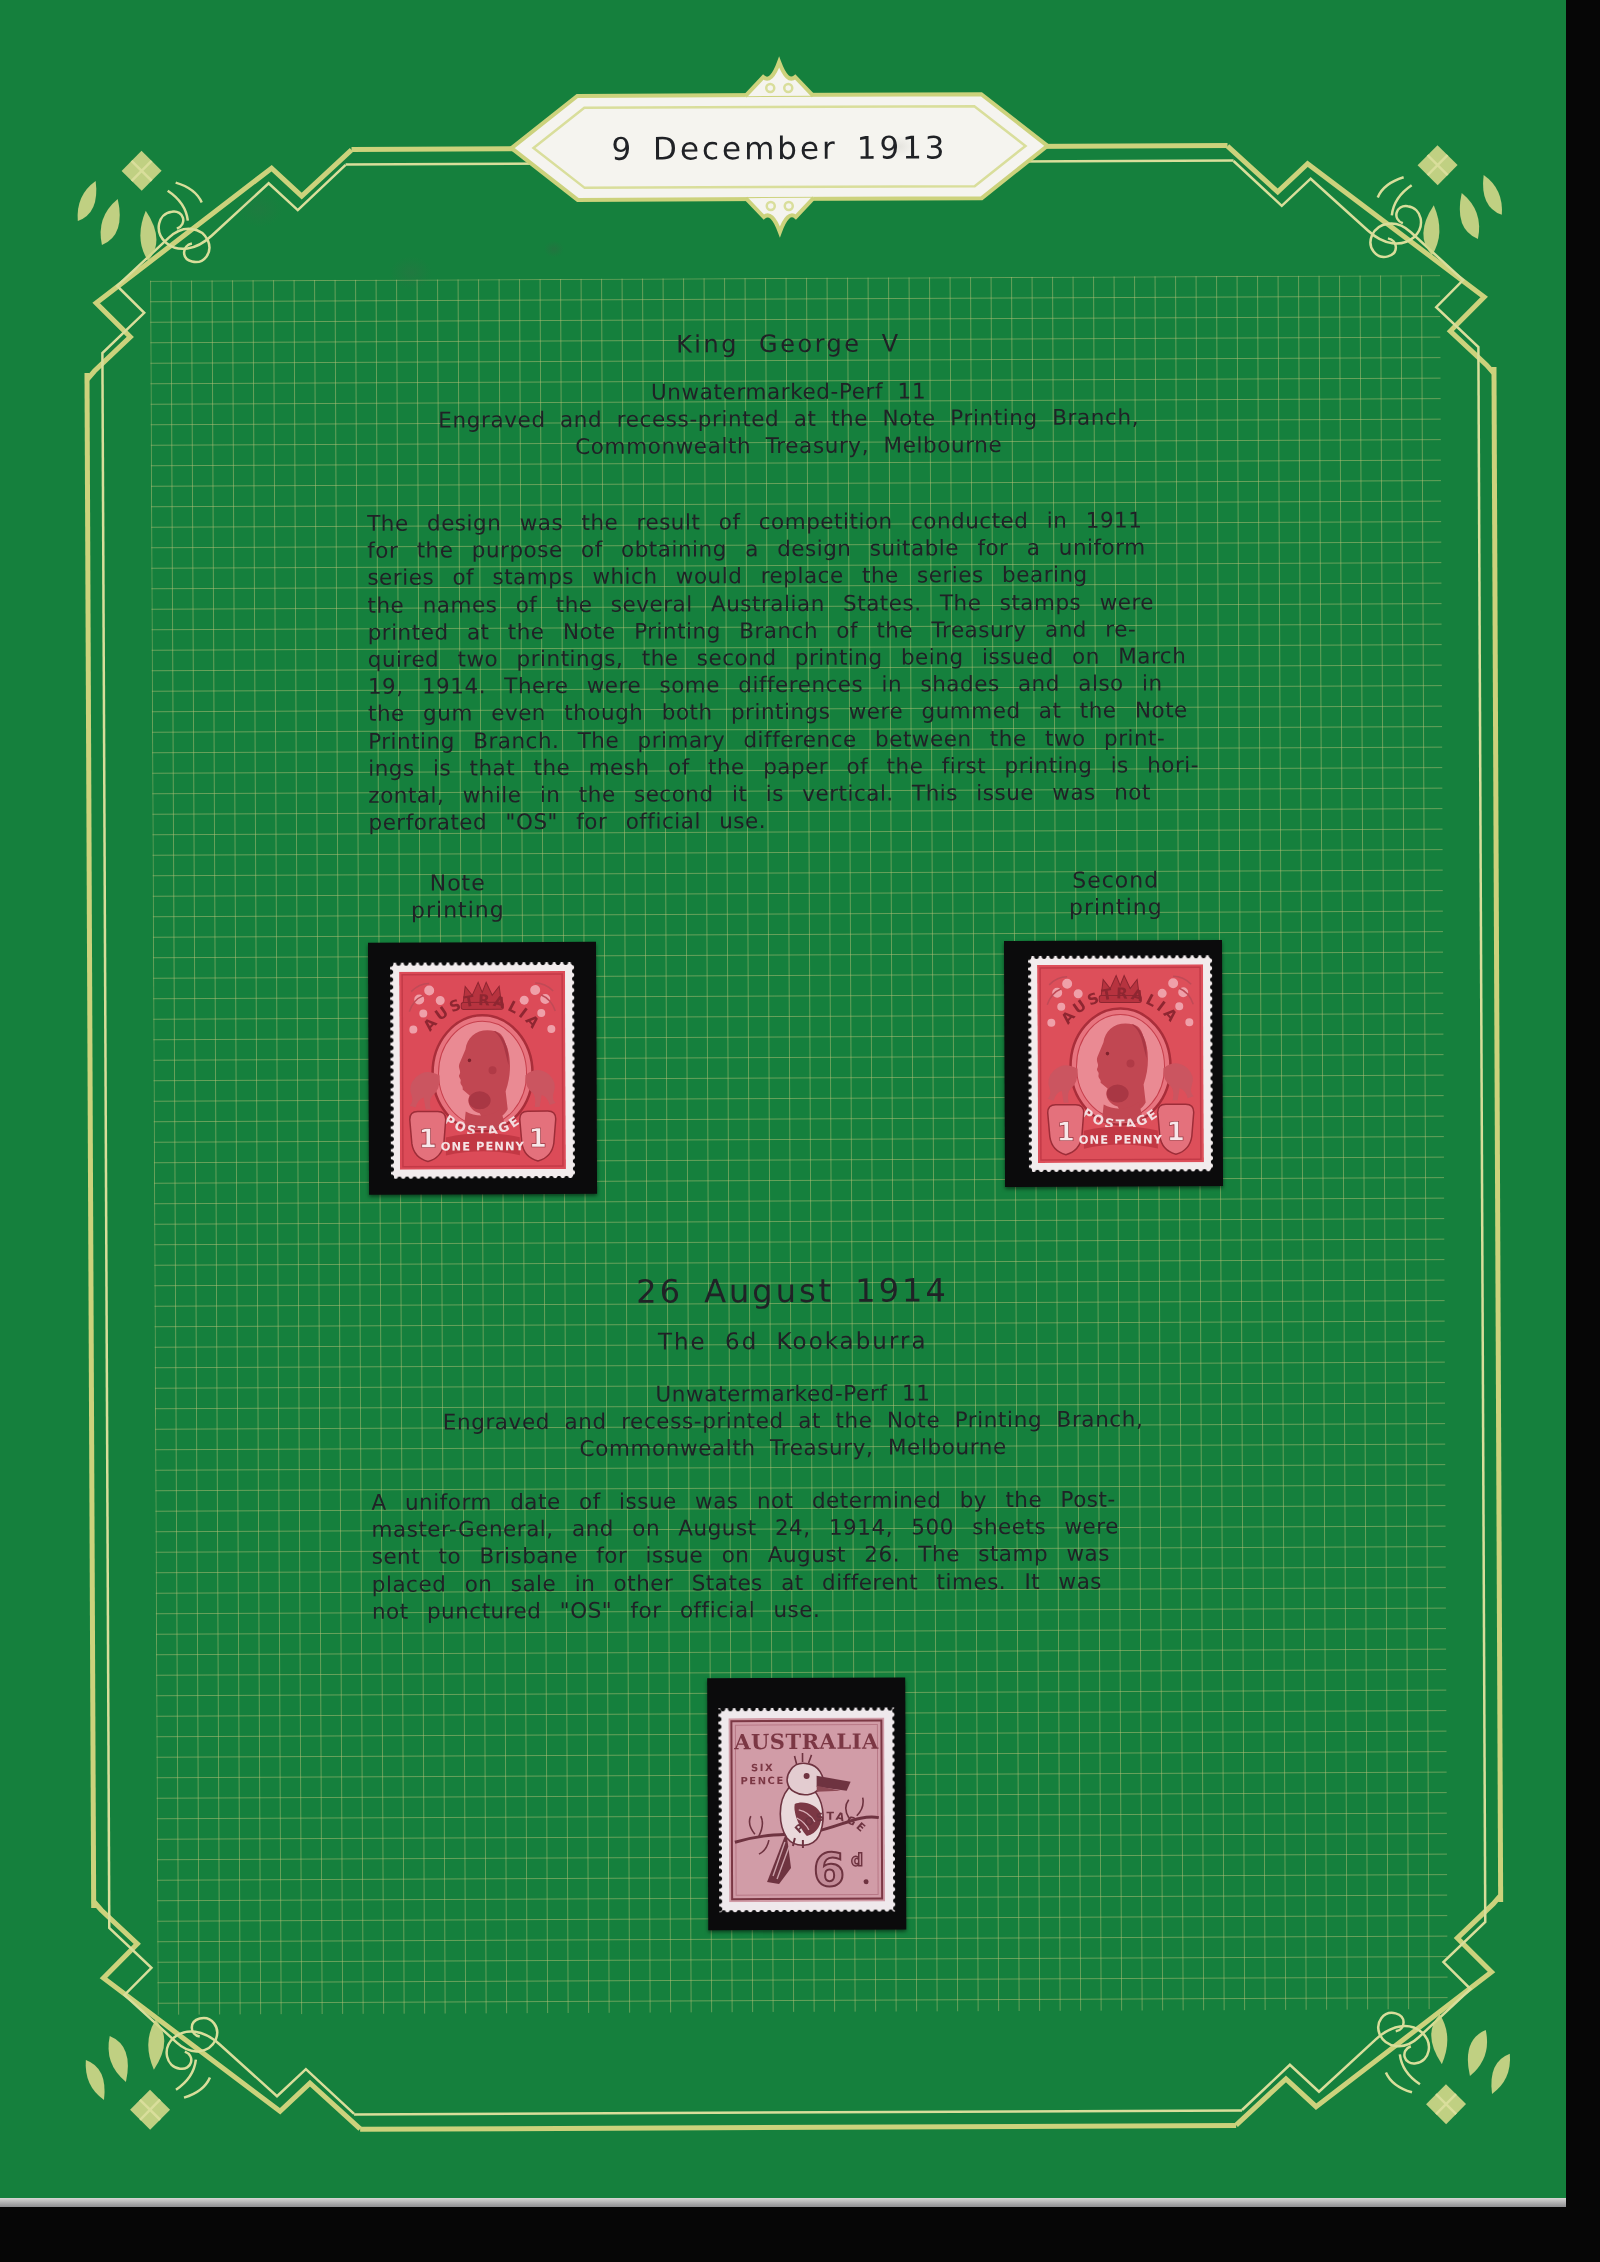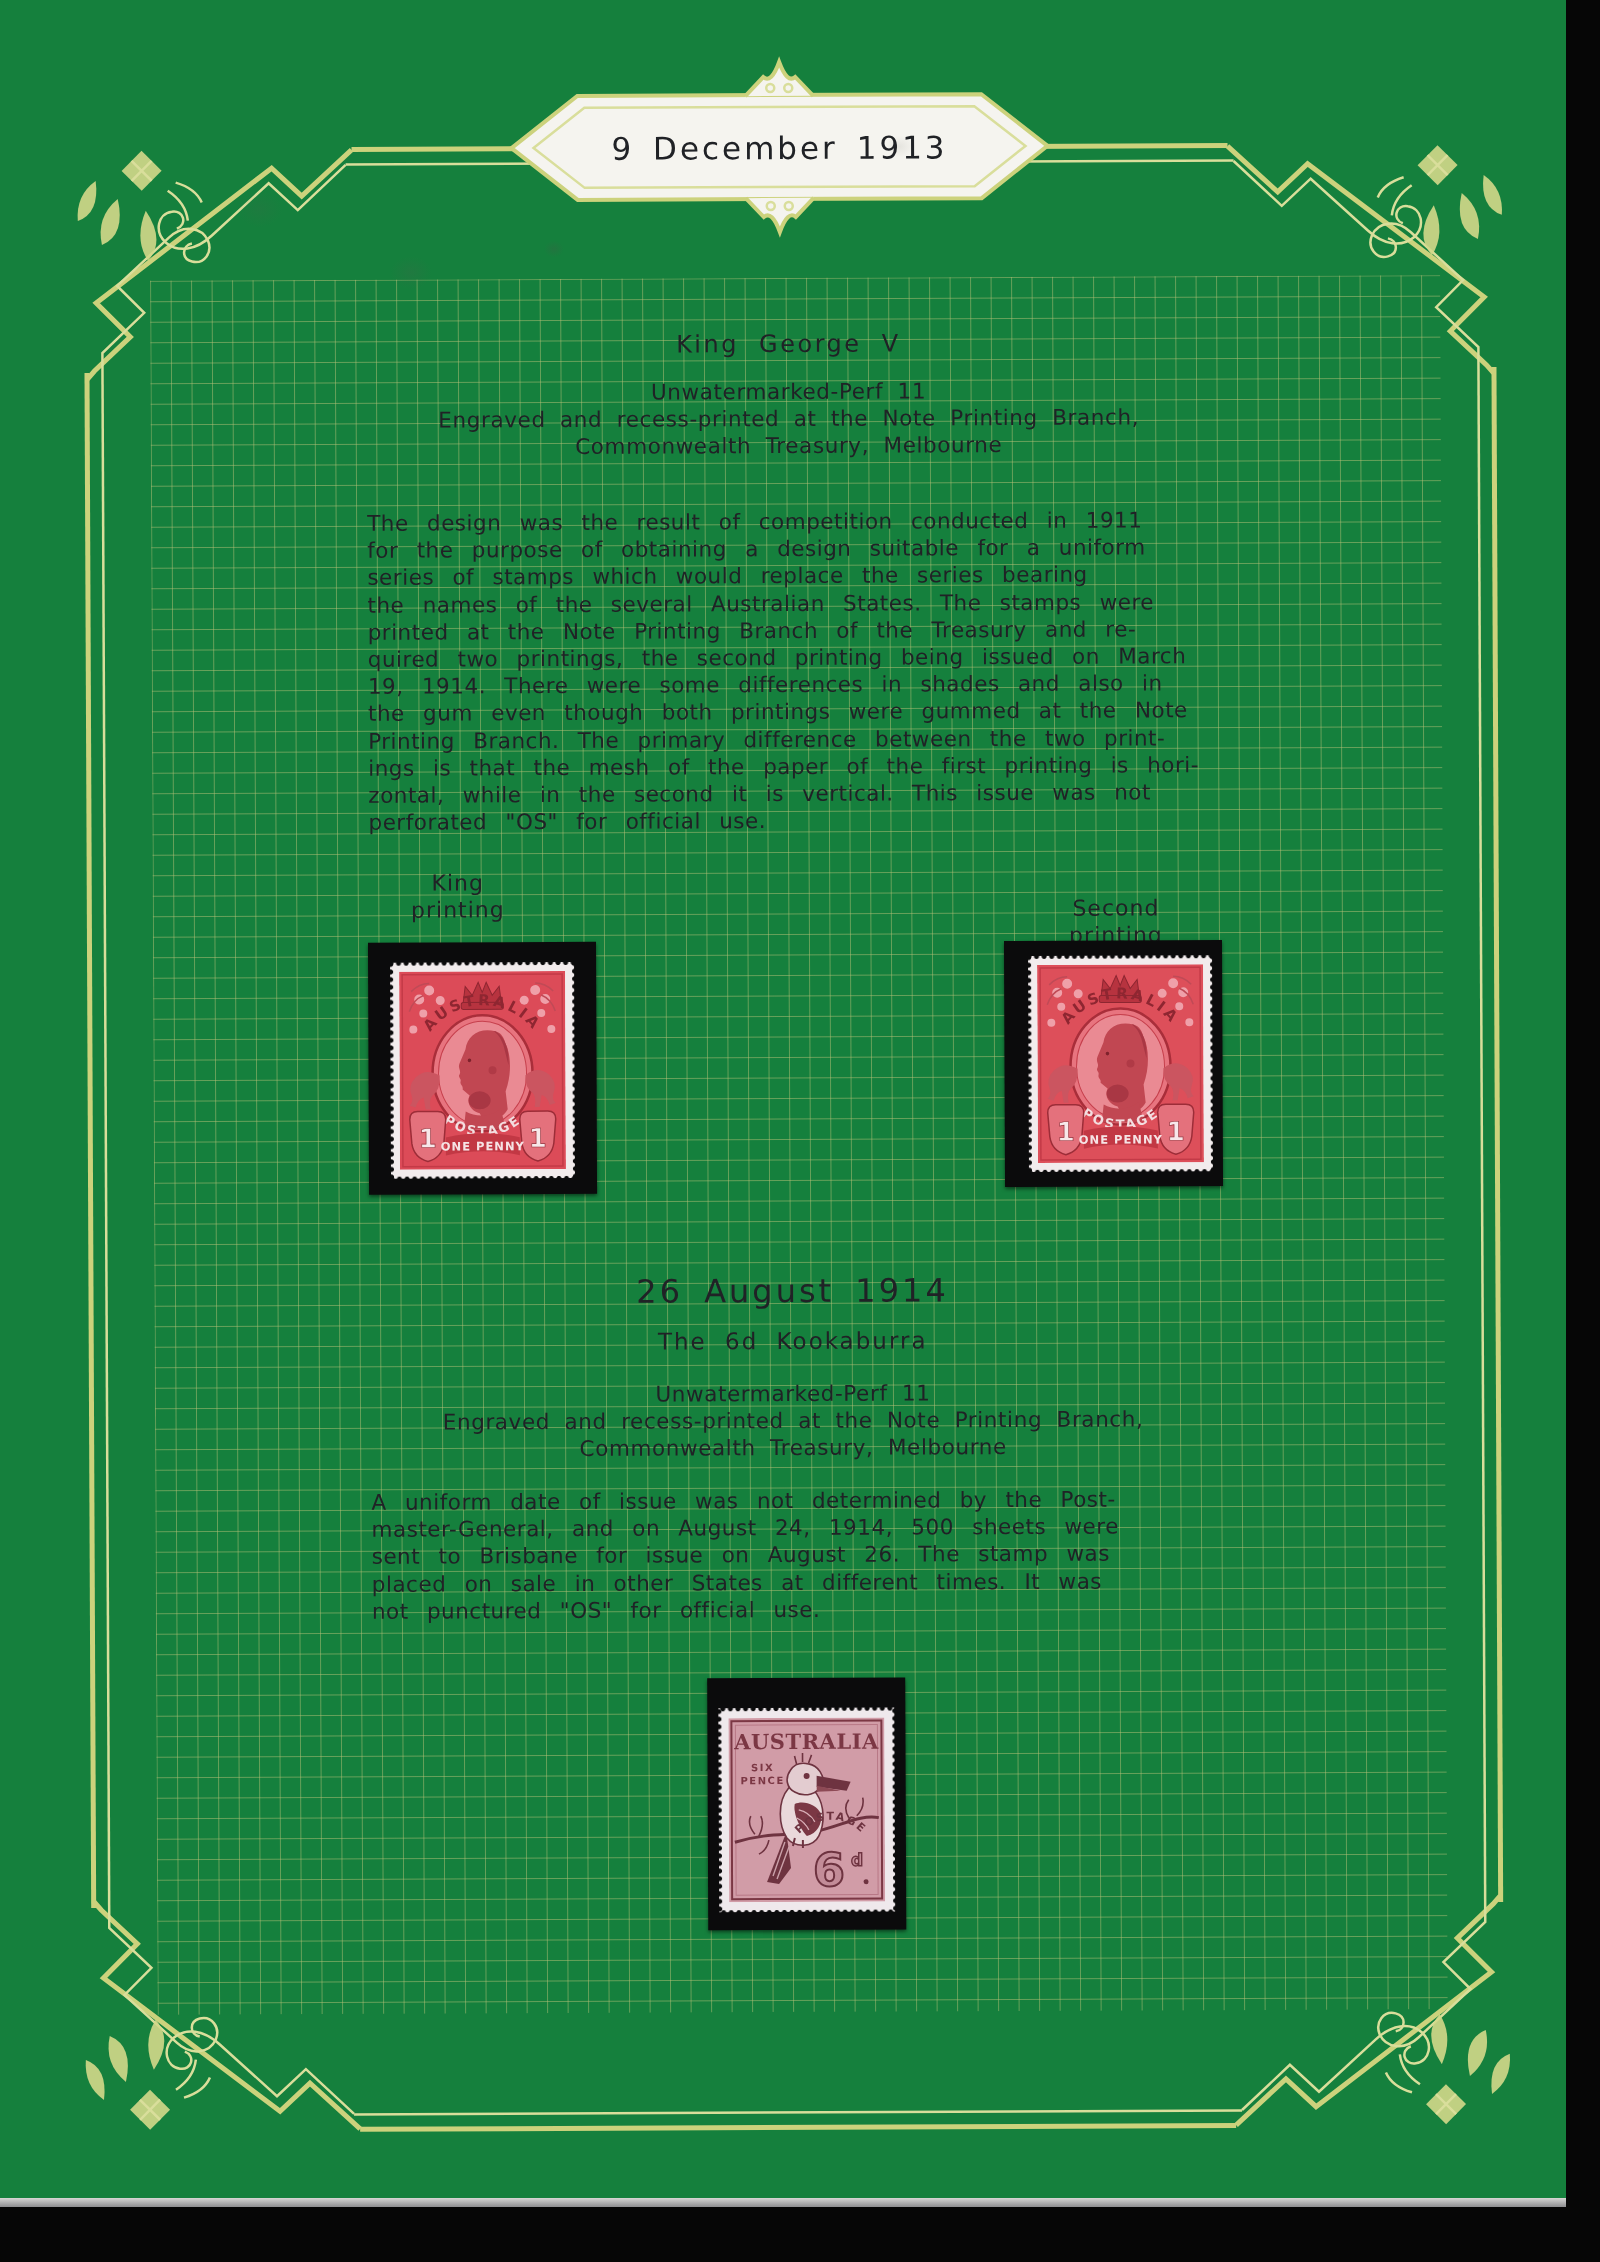--- a/index.html
+++ b/index.html
@@ -122,23 +122,23 @@
 the names of the several Australian States. The stamps were
 printed at the Note Printing Branch of the Treasury and re-
 quired two printings, the second printing being issued on March
 19, 1914. There were some differences in shades and also in
 the gum even though both printings were gummed at the Note
 Printing Branch. The primary difference between the two print-
 ings is that the mesh of the paper of the first printing is hori-
 zontal, while in the second it is vertical. This issue was not
 perforated "OS" for official use.</div>
 
-  <div class="stamp-label ink" style="left:365px;top:868px;">King
+  <div class="stamp-label ink" style="left:365px;top:868px;">Note
 printing</div>
-  <div class="stamp-label ink" style="left:1023px;top:868px;margin-top:28px;">Second
+  <div class="stamp-label ink" style="left:1023px;top:868px;">Second
 printing</div>
 
   <div class="mount" style="left:365px;top:941px;width:228px;height:252px;">
     <div class="stamp" style="left:22px;top:20px;width:184px;height:216px;">
       <div class="paper" style="background:#f2eced;"></div>
       <div class="perf h top"></div>
       <div class="perf h bottom"></div>
       <div class="perf v left"></div>
       <div class="perf v right"></div>
       <div class="design" style="left:9px;top:9px;width:166px;height:198px;">

